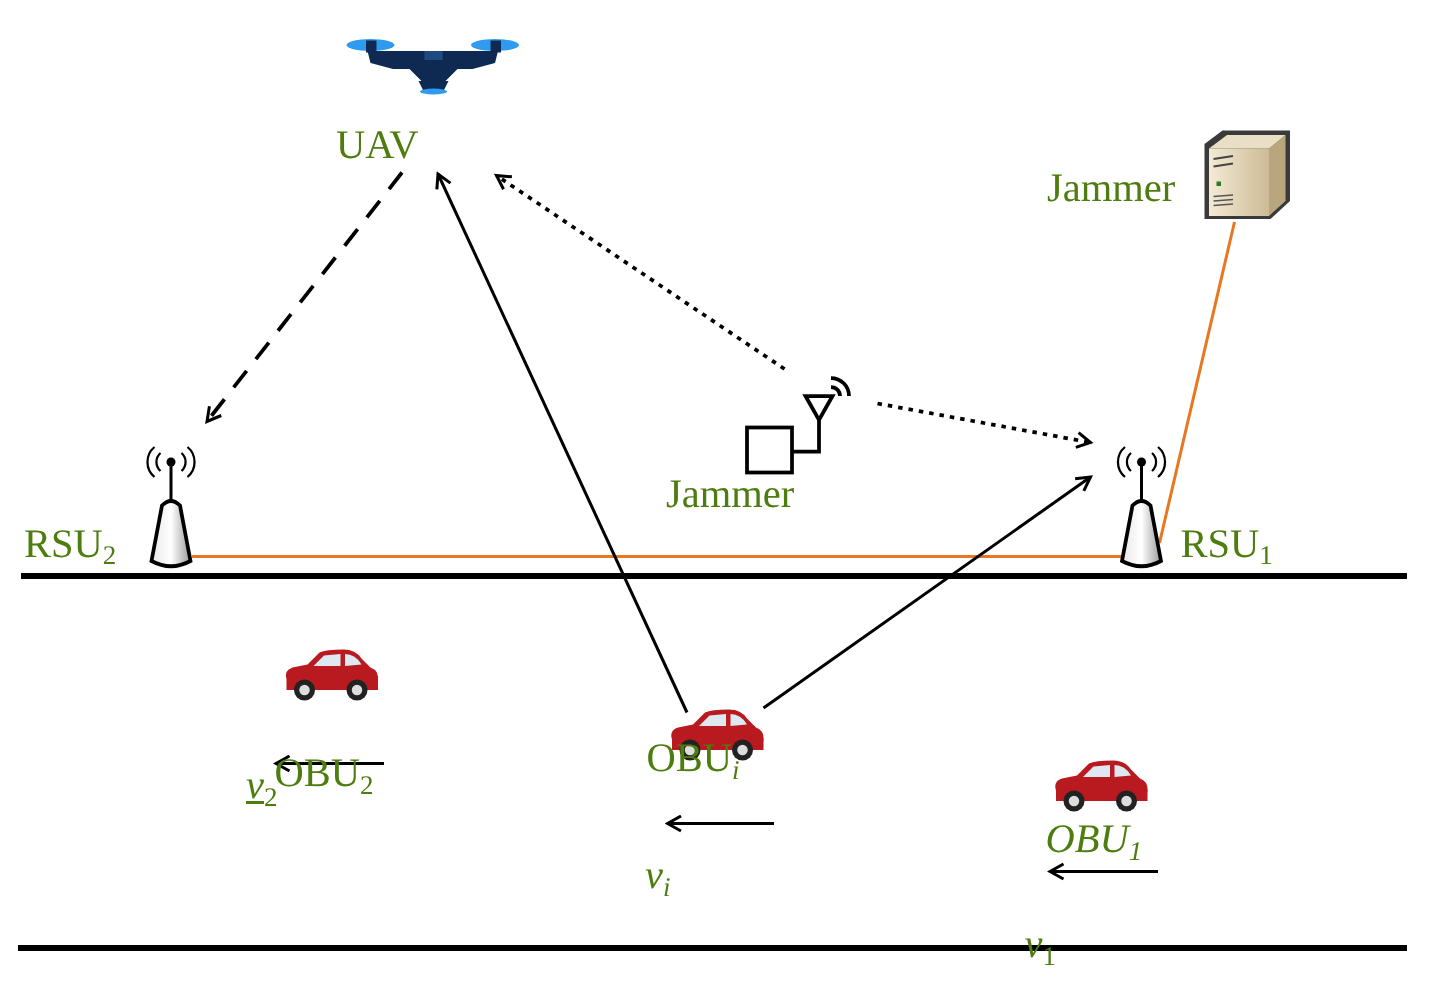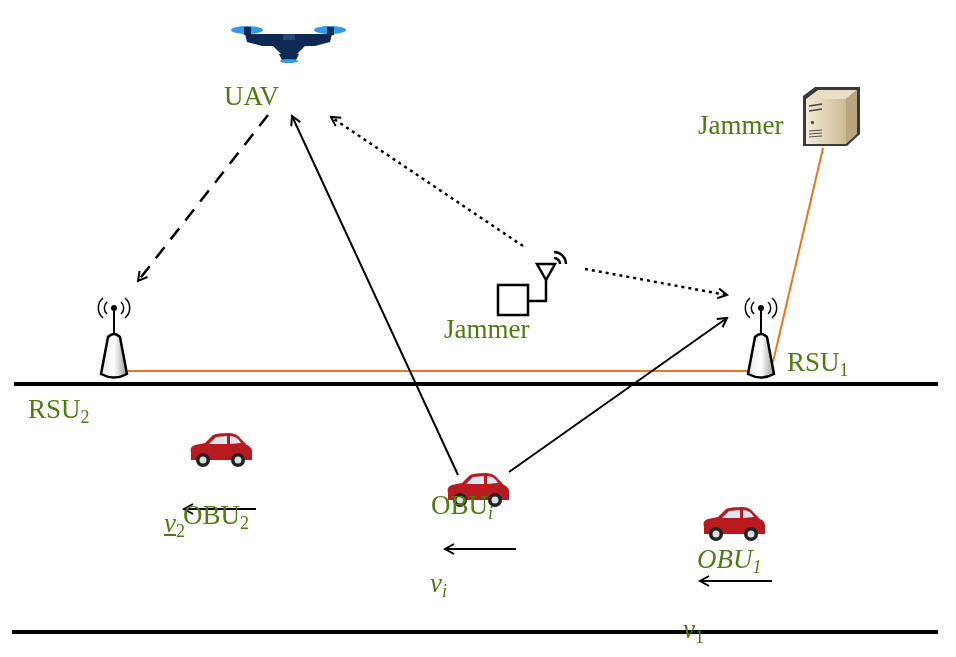--- a/index.html
+++ b/index.html
@@ -124,21 +124,21 @@
 
   <line x1="256" y1="509" x2="184" y2="509" stroke="#000" stroke-width="2" marker-end="url(#arr)"></line>
   <line x1="516" y1="549" x2="445" y2="549" stroke="#000" stroke-width="2" marker-end="url(#arr)"></line>
   <line x1="772" y1="581" x2="700" y2="581" stroke="#000" stroke-width="2" marker-end="url(#arr)"></line>
 </svg>
 
 <div class="lbl" style="left:224px;top:83px;">UAV</div>
 <div class="lbl" style="left:698px;top:112px;">Jammer</div>
 <div class="lbl" style="left:444px;top:316px;">Jammer</div>
 
-<div class="lbl" style="left:28px;top:349px;margin-top:47px;"><span>RSU</span><sub>2</sub></div>
+<div class="lbl" style="left:16px;top:349px;"><span>RSU</span><sub>2</sub></div>
 <div class="lbl" style="left:787px;top:349px;"><span>RSU</span><sub>1</sub></div>
 
 <div class="lbl" style="left:183px;top:502px;"><span>OBU</span><sub>2</sub></div>
 <div class="lbl" style="left:164px;top:510px;text-decoration:underline;"><i>v</i><sub>2</sub></div>
 
 <div class="lbl" style="left:431px;top:492px;"><span>OBU</span><span class="subi">i</span></div>
 <div class="lbl" style="left:430px;top:570px;"><i>v</i><span class="subi">i</span></div>
 
 <div class="lbl" style="left:697px;top:546px;font-style:italic;"><span>OBU</span><sub>1</sub></div>
 <div class="lbl" style="left:683px;top:616px;"><i>v</i><sub>1</sub></div>

